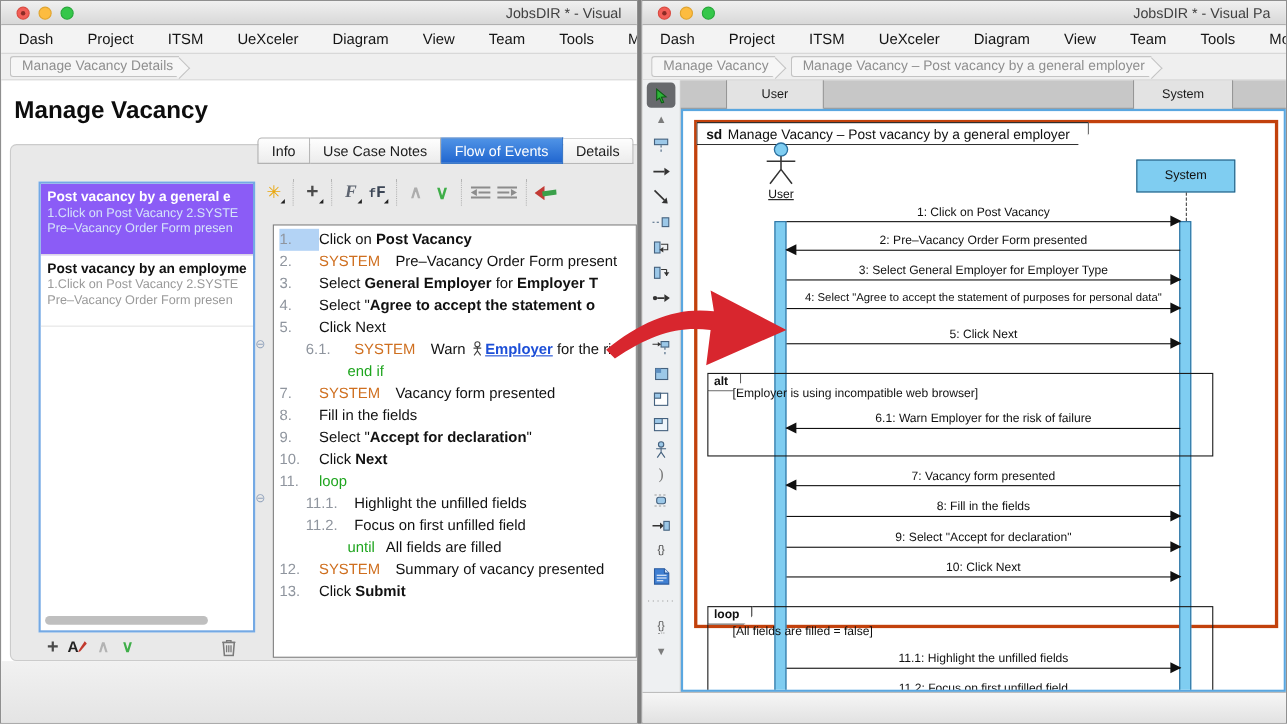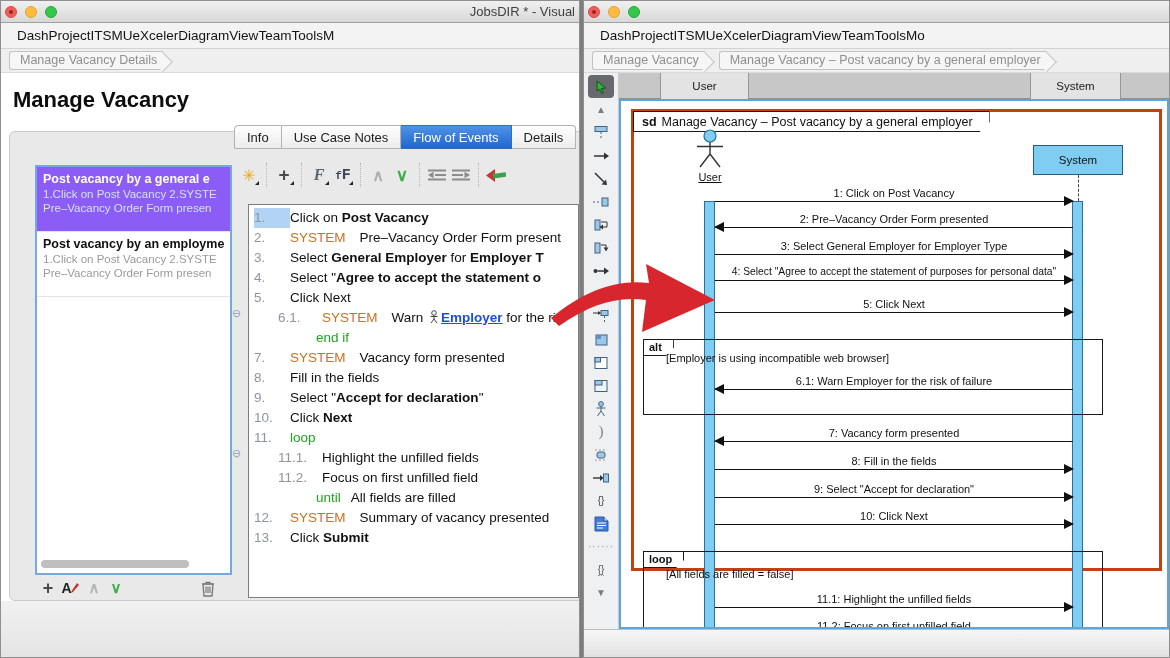--- a/index.html
+++ b/index.html
@@ -2,30 +2,30 @@
 <html><head>
 <meta charset="utf-8">
 <style>
   *{margin:0;padding:0;box-sizing:border-box}
   html,body{width:1170px;height:658px}
   body{position:relative;background:#7d7d7d;font-family:"Liberation Sans",sans-serif;overflow:hidden;color:#111}
   .window{position:absolute;top:0;height:658px;background:#fff;border:1px solid #8f8f8f;overflow:hidden}
   .win-left{left:0;width:580px}
   .win-right{left:583px;width:587px}
   
-  .titlebar{height:22px;background:linear-gradient(#f0f0f0,#d8d8d8);border-bottom:1px solid #9f9f9f;display:flex;align-items:center;padding:0 4px}
+  .titlebar{height:22px;background:linear-gradient(#f0f0f0,#d8d8d8);border-bottom:1px solid #9f9f9f;display:flex;align-items:center;padding:0 14px}
   .lights{display:flex;gap:8px;align-items:center}
   .light{width:12px;height:12px;border-radius:50%;position:relative}
   .light.red{background:#f25e57;border:1px solid #d94c42}
   .light.red::after{content:"";position:absolute;left:3px;top:3px;width:4px;height:4px;border-radius:50%;background:#8c2b25}
   .light.yellow{background:#fdbc40;border:1px solid #e0a42e}
   .light.green{background:#35c74a;border:1px solid #27a83a}
   .wtitle{flex:1;text-align:right;font-size:13px;color:#3f3f3f;white-space:nowrap;overflow:hidden}
   
-  .menubar{height:26px;background:#f3f3f3;border-bottom:1px solid #d2d2d2;display:flex;align-items:center;padding-left:16px;font-size:13.5px;white-space:nowrap;overflow:hidden}
+  .menubar{height:26px;background:#f3f3f3;border-bottom:1px solid #d2d2d2;display:flex;align-items:center;padding-left:16px;gap:31px;font-size:13.5px;white-space:nowrap;overflow:hidden}
   .menubar span{color:#141414}
   
   .crumbbar{height:24px;background:#efefef;border-bottom:1px solid #dadada;display:flex;align-items:center;padding-left:8px;gap:14px}
   .crumb{position:relative;background:#f6f6f6;border:1px solid #c3c3c3;border-right:none;color:#8f8f8f;font-size:12.5px;line-height:17px;padding:0 6px 0 10px;border-radius:3px 0 0 3px;white-space:nowrap}
   .crumb::after{content:"";position:absolute;right:-7px;top:2.5px;width:13px;height:13px;background:#f6f6f6;border-top:1px solid #c3c3c3;border-right:1px solid #c3c3c3;transform:rotate(45deg)}
   .crumb .ct{position:relative;z-index:2}
   
   .pagetitle{position:absolute;left:12px;top:86px;font-size:22px;font-weight:bold;color:#0d0d0d}
   .panel{position:absolute;left:8px;top:130px;width:576px;height:470px;background:#e9e9e9;border:1px solid #cbcbcb;border-radius:6px}
   .uclist{position:absolute;left:25px;top:33px;width:197px;height:410px;background:#fff;border:2px solid #74a9e4;overflow:hidden}
@@ -248,20 +248,21 @@
   <div class="footerL"></div>
 </div>
 
 <div class="window win-right">
   <div class="titlebar">
     <div class="lights">
       <span class="light red"></span>
       <span class="light yellow"></span>
       <span class="light green"></span>
     </div>
+    <div class="wtitle">JobsDIR * - Visual Pa</div>
   </div>
   <div class="menubar">
     <span>Dash</span>
     <span>Project</span>
     <span>ITSM</span>
     <span>UeXceler</span>
     <span>Diagram</span>
     <span>View</span>
     <span>Team</span>
     <span>Tools</span>

